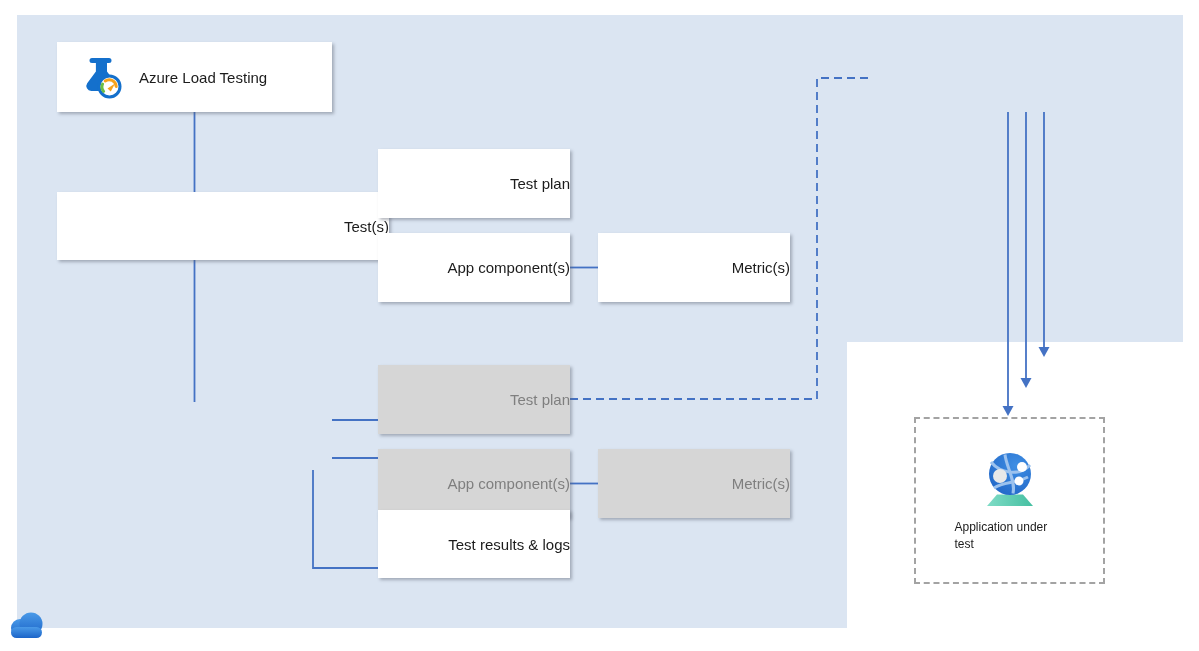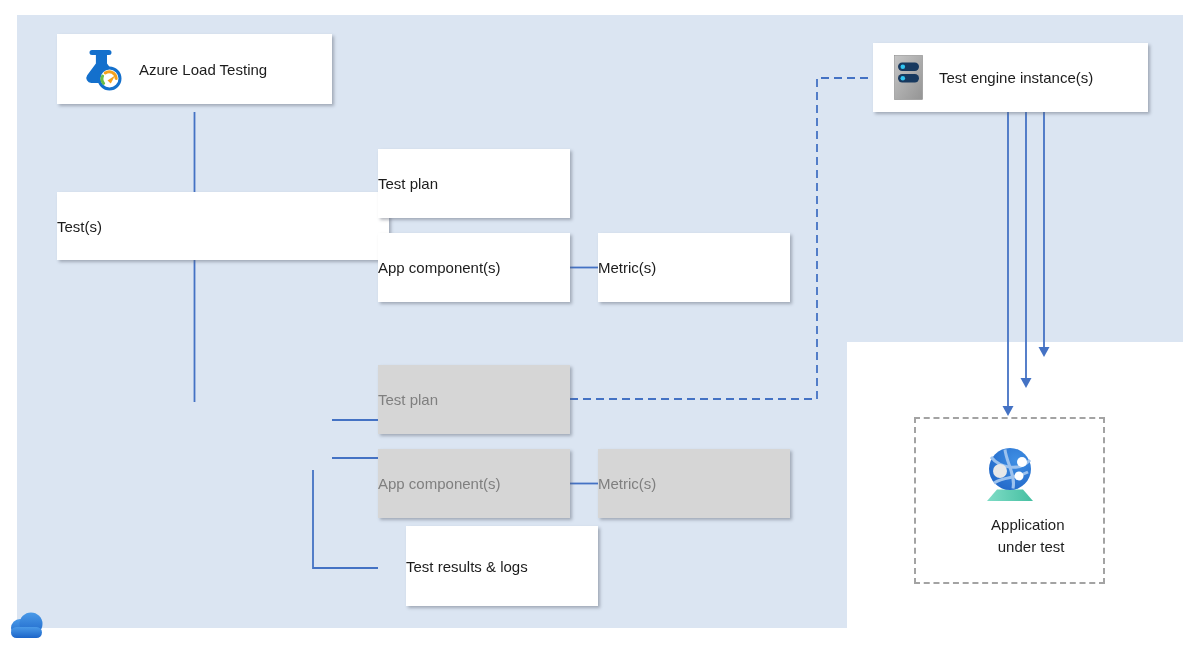--- a/index.html
+++ b/index.html
@@ -24,59 +24,59 @@
     width: 352px; height: 309px;
     background: #ffffff;
   }
   .connectors { position: absolute; left: 0; top: 0; pointer-events: none; }
   .node {
     position: absolute;
     background: #ffffff;
     box-shadow: 2px 2px 3px rgba(90, 98, 114, 0.45);
     display: flex;
     align-items: center;
-    justify-content: flex-start;
+    justify-content: flex-end;
     font-size: 15px;
     color: #1c1c1c;
   }
   .node.gray { background: #d6d6d6; color: #7f7f7f; }
   .node.icon-node { justify-content: flex-start; padding-left: 21px; gap: 16px; }
   .node .label { white-space: nowrap; }
 
-  #n-alt  { left: 57px;  top: 34px;  width: 275px; height: 70px; }
+  #n-alt  { left: 57px;  top: 42px;  width: 275px; height: 70px; }
   #n-eng  { left: 873px; top: 43px;  width: 275px; height: 69px; }
   #n-tests{ left: 57px;  top: 192px; width: 332px; height: 68px; }
   #n-tp1  { left: 378px; top: 149px; width: 192px; height: 69px; }
   #n-ac1  { left: 378px; top: 233px; width: 192px; height: 69px; }
   #n-me1  { left: 598px; top: 233px; width: 192px; height: 69px; }
   #n-runs { left: 57px;  top: 402px; width: 275px; height: 68px; }
   #n-tp2  { left: 378px; top: 365px; width: 192px; height: 69px; }
   #n-ac2  { left: 378px; top: 449px; width: 192px; height: 69px; }
   #n-me2  { left: 598px; top: 449px; width: 192px; height: 69px; }
-  #n-res  { left: 378px; top: 526px; width: 192px; height: 80px; margin-left: 28px; }
+  #n-res  { left: 378px; top: 510px; width: 192px; height: 68px; }
 
   #n-app {
     position: absolute;
     left: 914px; top: 417px;
     width: 191px; height: 167px;
     border: 2px dashed #a3a3a3;
     background: transparent;
     display: flex;
     flex-direction: column;
     align-items: center;
     justify-content: center;
     gap: 9px;
     box-shadow: none;
   }
   #n-app .label {
     white-space: normal;
     width: 110px;
-    text-align: right;
+    text-align: left;
     line-height: 1.45;
-    font-size: 15px;
+    font-size: 12px;
     color: #1c1c1c;
   }
   .corner-cloud { position: absolute; left: 8px; top: 610px; }
 </style>
 </head>
 <body>
 
 <div id="canvas">
 
   <div class="cloud-bg"></div>
@@ -109,36 +109,20 @@
     <svg width="45" height="45" viewBox="0 0 45 45">
       <path fill="#1470cc" d="M14 3 h17 a2.5 2.5 0 0 1 0 5 h-2 v8.4 L37.8 28.2 a5 5 0 0 1 -4.1 7.8 H13.3 A5 5 0 0 1 9.2 28.2 L17.9 16.4 V8 H14 a2.5 2.5 0 0 1 0 -5 z"></path>
       <circle cx="31.5" cy="31.5" r="10.5" fill="#ffffff" stroke="#1470cc" stroke-width="3"></circle>
       <path d="M 25.6 36.4 A 7 7 0 0 1 24.6 29" stroke="#6cbe45" stroke-width="3" fill="none" stroke-linecap="round"></path>
       <path d="M 27.2 26 A 7 7 0 0 1 38.2 31.5" stroke="#f6a21d" stroke-width="3" fill="none" stroke-linecap="round"></path>
       <path d="M29.5 33.5 L37 28.6 L32.8 36.4 z" fill="#f6a21d"></path>
     </svg>
     <span class="label">Azure Load Testing</span>
   </div>
 
-  <div class="node icon-node" id="n-eng">
-    <svg width="29" height="45" viewBox="0 0 29 45">
-      <defs>
-        <linearGradient id="srvGrad" x1="0" y1="0" x2="1" y2="1">
-          <stop offset="0" stop-color="#c6c6c6"></stop>
-          <stop offset="1" stop-color="#949494"></stop>
-        </linearGradient>
-      </defs>
-      <rect x="0.5" y="0.5" width="28" height="44" fill="url(#srvGrad)" stroke="#8b8b8b" stroke-width="0.6"></rect>
-      <rect x="4" y="7.5" width="21" height="8.5" rx="4.2" fill="#17395f"></rect>
-      <circle cx="8.8" cy="11.7" r="2.3" fill="#2fc5f2"></circle>
-      <rect x="4" y="19" width="21" height="8.5" rx="4.2" fill="#17395f"></rect>
-      <circle cx="8.8" cy="23.2" r="2.3" fill="#2fc5f2"></circle>
-    </svg>
-    <span class="label">Test engine instance(s)</span>
-  </div>
 
   <div class="node" id="n-tests">
     <span class="label">Test(s)</span>
   </div>
 
   <div class="node" id="n-tp1">
     <span class="label">Test plan</span>
   </div>
 
   <div class="node" id="n-ac1">

